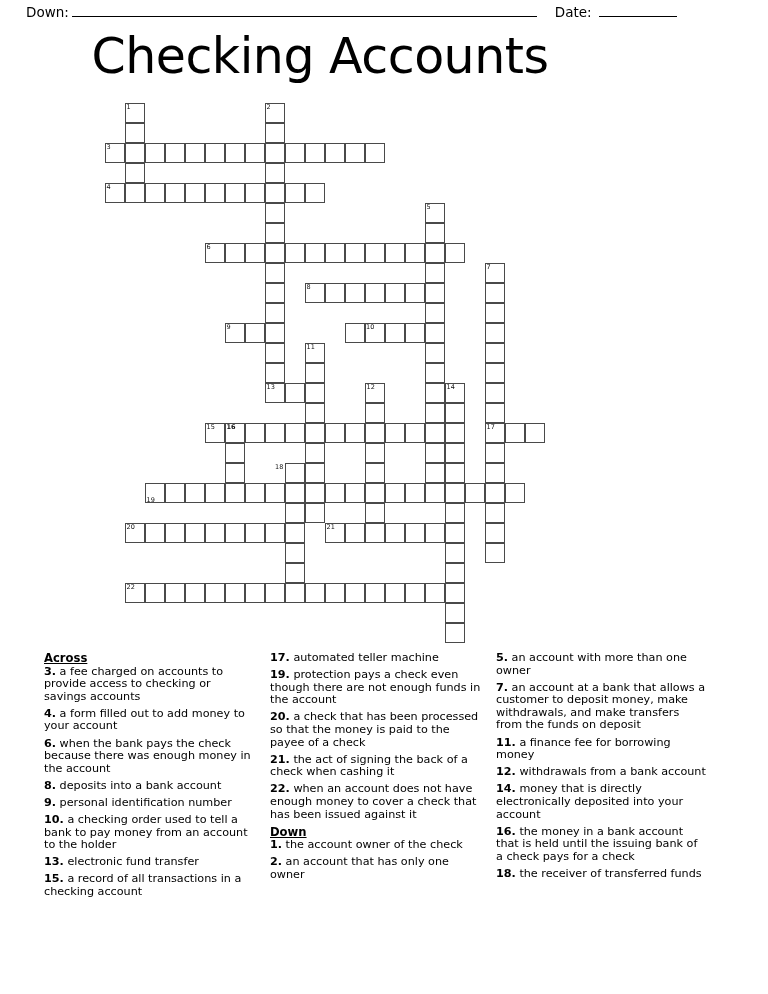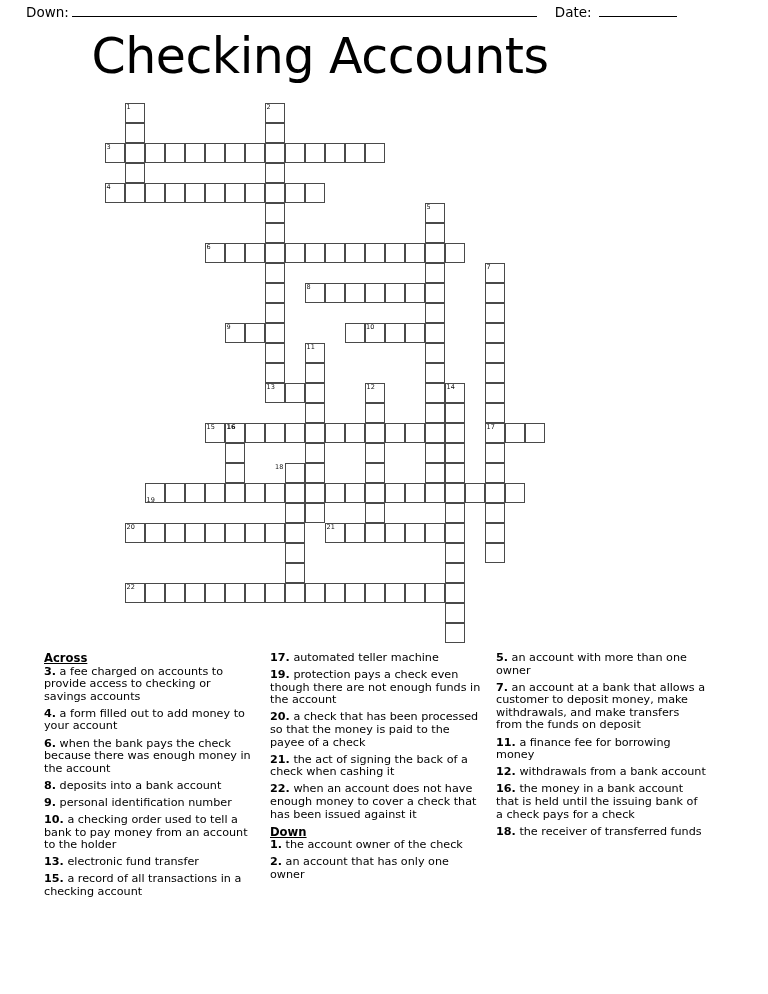--- a/index.html
+++ b/index.html
@@ -347,16 +347,17 @@
       <p class="clue-item"><span class="clue-num">22.</span><span class="clue-text"> when an account does not have enough money to cover a check that has been issued against it</span></p>
       <span class="clue-heading">Down</span>
       <p class="clue-item"><span class="clue-num">1.</span><span class="clue-text"> the account owner of the check</span></p>
       <p class="clue-item"><span class="clue-num">2.</span><span class="clue-text"> an account that has only one owner</span></p>
     </div>
   <div class="clue-col right" id="clue-col-3">
       <p class="clue-item"><span class="clue-num">5.</span><span class="clue-text"> an account with more than one owner</span></p>
       <p class="clue-item"><span class="clue-num">7.</span><span class="clue-text"> an account at a bank that allows a customer to deposit money, make withdrawals, and make transfers from the funds on deposit</span></p>
       <p class="clue-item"><span class="clue-num">11.</span><span class="clue-text"> a finance fee for borrowing money</span></p>
       <p class="clue-item"><span class="clue-num">12.</span><span class="clue-text"> withdrawals from a bank account</span></p>
+      <p class="clue-item"><span class="clue-num">14.</span><span class="clue-text"> money that is directly electronically deposited into your account</span></p>
       <p class="clue-item"><span class="clue-num">16.</span><span class="clue-text"> the money in a bank account that is held until the issuing bank of a check pays for a check</span></p>
       <p class="clue-item"><span class="clue-num">18.</span><span class="clue-text"> the receiver of transferred funds</span></p>
     </div>
 </div>
 
 </body></html>

